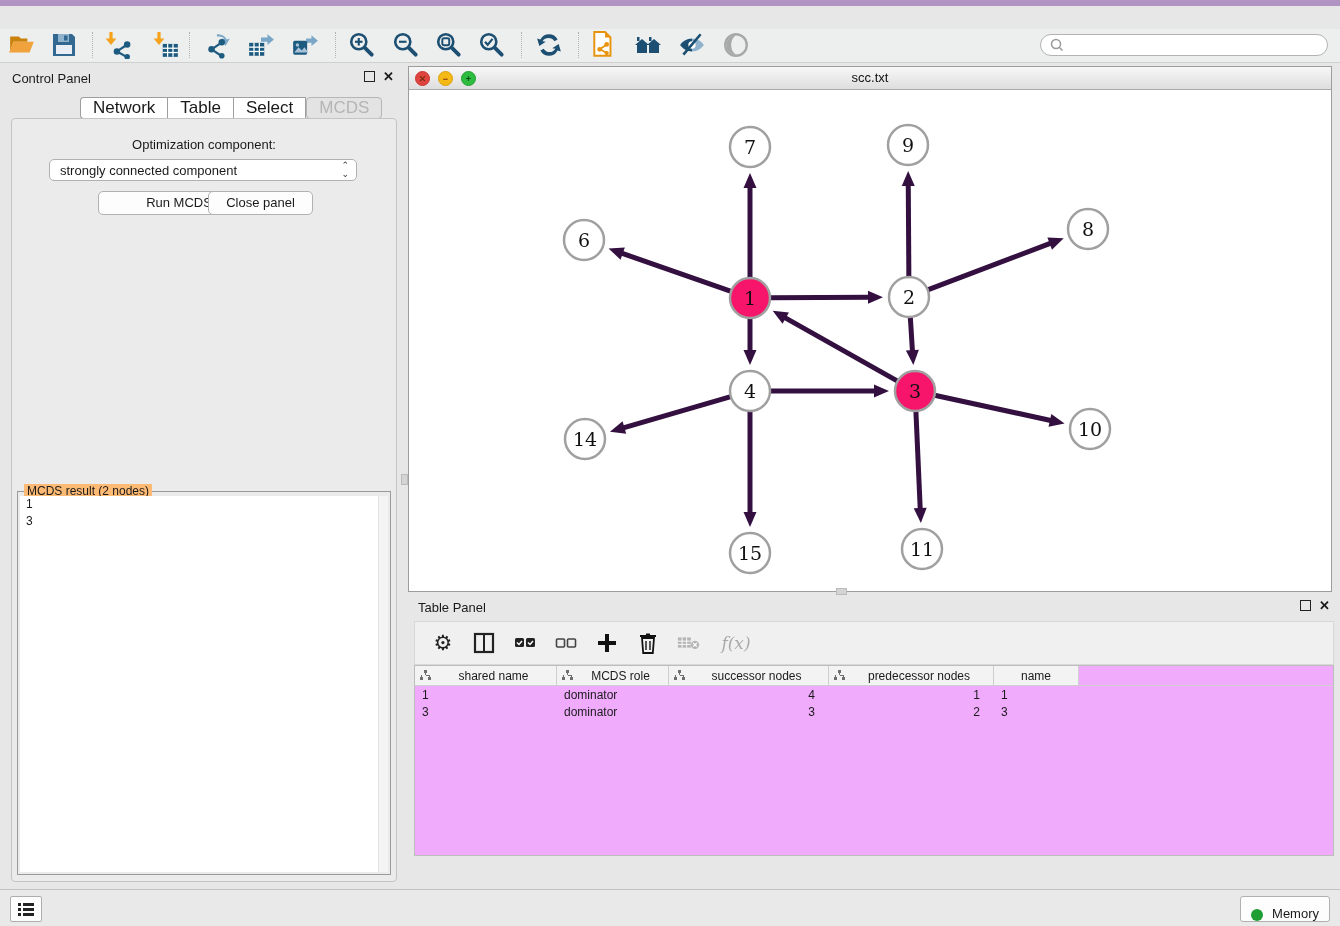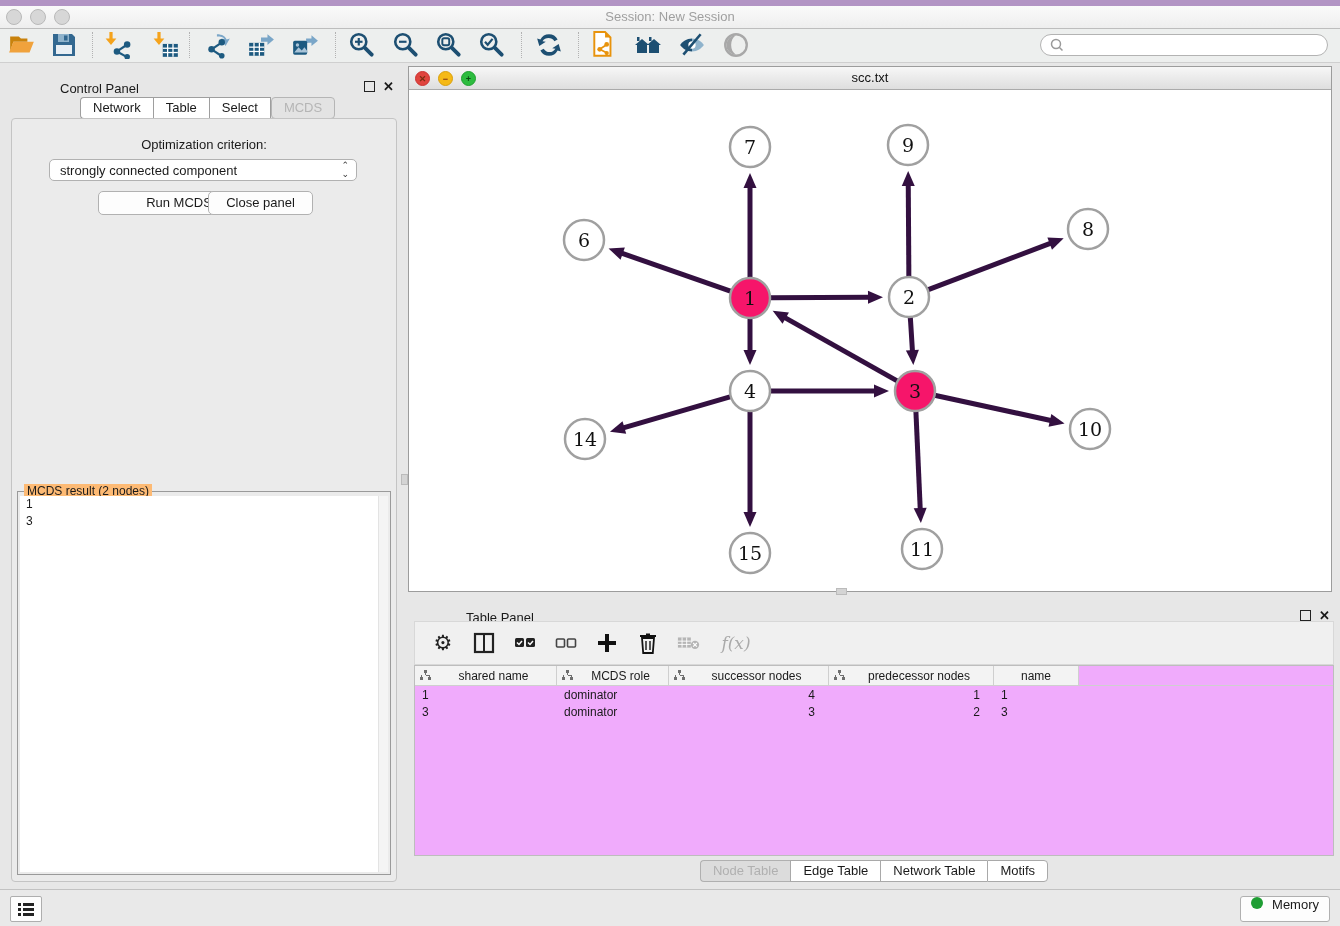--- a/index.html
+++ b/index.html
@@ -19,28 +19,28 @@
   .tbtn{position:absolute;top:1px;width:36px;height:30px;display:flex;align-items:center;
         justify-content:center;}
   .tsep{position:absolute;top:3px;height:26px;border-left:1px dotted #b2b2b2;}
   .search{position:absolute;left:1040px;top:5px;width:288px;height:22px;background:#fff;
           border:1px solid #b3b3b3;border-radius:12px;display:flex;align-items:center;
           padding:0;box-sizing:border-box;}
   .search input{border:none;outline:none;background:transparent;flex:1;font-size:12px;
           font-family:"Liberation Sans",sans-serif;}
   
   .cpanel{position:absolute;left:4px;top:66px;width:398px;height:816px;}
-  .phead{position:absolute;left:4px;top:12px;right:4px;height:22px;font-size:13px;margin-left:48px;}
+  .phead{position:absolute;left:4px;top:2px;right:4px;height:22px;font-size:13px;}
   .phead .ptitle{position:absolute;left:4px;top:3px;}
   .wbtns{position:absolute;right:4px;top:3px;display:flex;gap:8px;align-items:center;}
   .sqico{width:9px;height:9px;border:1.5px solid #222;display:inline-block;}
   .xico{font-weight:bold;font-size:13px;line-height:11px;}
   .ctabs{position:absolute;left:76px;top:31px;display:flex;}
   .ctab{height:20px;line-height:20px;padding:0 12px;background:#fff;border:1px solid #9e9e9e;
-        border-right:none;font-size:13px;cursor:default;}
+        border-right:none;font-size:17px;cursor:default;}
   .ctab:first-child{border-radius:4px 0 0 4px;}
   .ctab.sel{background:#e3e3e3;color:#b5b5b5;border:1px solid #b5b5b5;border-radius:4px;text-align:right;}
   .cinner{position:absolute;left:7px;top:52px;width:384px;height:762px;background:#ebebeb;
           border:1px solid #c4c4c4;border-radius:4px;}
   .optlabel{position:absolute;left:0;right:0;top:18px;text-align:center;font-size:13px;}
   .select{position:absolute;left:37px;top:40px;width:308px;height:22px;background:#fff;
           border:1px solid #b1b1b1;border-radius:5px;font-size:13px;line-height:22px;
           padding-left:10px;box-sizing:border-box;}
   .stepper{position:absolute;right:7px;top:1px;font-size:9px;line-height:9px;color:#333;
            text-align:center;}
@@ -88,38 +88,30 @@
   .btab:first-child{border-radius:4px 0 0 4px;}
   .btab:last-child{border-right:1px solid #a9a9a9;border-radius:0 4px 4px 0;}
   .btab.sel{background:#dcdcdc;color:#b0b0b0;border-color:#b0b0b0;}
   
   .statusbar{position:absolute;left:0;bottom:0;width:100%;height:36px;background:#e9e9e9;
              border-top:1px solid #c2c2c2;}
   .listbtn{position:absolute;left:10px;top:6px;width:30px;height:24px;background:#fdfdfd;
            border:1px solid #aeaeae;border-radius:2px;display:flex;align-items:center;
            justify-content:center;}
   .membtn{position:absolute;right:10px;top:6px;height:24px;background:#fdfdfd;
-          border:1px solid #b0b0b0;border-radius:3px;display:flex;align-items:flex-start;
+          border:1px solid #b0b0b0;border-radius:3px;display:flex;align-items:flex-end;
           gap:9px;padding:0 10px;font-size:13px;}
   .memdot{width:12px;height:12px;border-radius:50%;background:#1f9e34;}
 </style>
 </head>
 <body>
 
 <div id="app">
 
   <div class="accent"></div>
-  <div class="titlebar">
-    <div class="traffic">
-      <span class="tl"></span>
-      <span class="tl"></span>
-      <span class="tl"></span>
-    </div>
-    <div class="win-title">Session: New Session</div>
-  </div>
 
   <div class="toolbar">
     <div class="tbtn" style="left:4px">
       <svg width="28" height="28" viewBox="0 0 26 26">
           <path d="M2 5h8l2 2h6v3H5L2 19z" fill="#c9820c"></path>
           <path d="M5 10h19l-4 10H1z" fill="#f0a23c"></path>
         </svg>
     </div>
     <div class="tbtn" style="left:46px">
       <svg width="26" height="26" viewBox="0 0 26 26">
@@ -277,21 +269,21 @@
         <span class="xico">✕</span>
       </span>
     </div>
     <div class="ctabs">
       <span class="ctab">Network</span>
       <span class="ctab">Table</span>
       <span class="ctab" style="border-right:1px solid #9e9e9e;">Select</span>
       <span class="ctab sel">MCDS</span>
     </div>
     <div class="cinner">
-      <div class="optlabel">Optimization criterion:</div>
+      <div class="optlabel">Optimization component:</div>
       <div class="select">
         <span>strongly connected component</span>
         <span class="stepper">⌃<br>⌄</span>
       </div>
       <div class="btn" style="left:86px;top:72px;width:96px;padding-left:32px;">Run MCDS</div>
       <div class="btn" style="left:196px;top:72px;width:103px;">Close panel</div>
       <div class="fieldset">
         <span class="legend">MCDS result (2 nodes)</span>
         <div class="resultarea" id="result-lines">
           <div class="rscroll"></div>
@@ -499,26 +491,20 @@
           </div>
           <div class="trow">
             <div class="td" style="width: 142px; text-align: left; padding: 0px 0px 0px 7px;">3</div>
             <div class="td" style="width: 112px; text-align: left; padding: 0px 0px 0px 7px;">dominator</div>
             <div class="td" style="width: 160px; text-align: right; padding: 0px 14px 0px 0px;">3</div>
             <div class="td" style="width: 165px; text-align: right; padding: 0px 14px 0px 0px;">2</div>
             <div class="td" style="width: 85px; text-align: left; padding: 0px 0px 0px 7px;">3</div>
           </div>
         </div>
     </div>
-    <div class="btabs">
-      <span class="btab sel">Node Table</span>
-      <span class="btab">Edge Table</span>
-      <span class="btab">Network Table</span>
-      <span class="btab">Motifs</span>
-    </div>
   </div>
 
   <div class="statusbar">
     <div class="listbtn">
       <svg width="18" height="16" viewBox="0 0 18 16">
           <g fill="#222">
             <rect x="1" y="2" width="3" height="3"></rect>
             <rect x="6" y="2" width="11" height="3"></rect>
             <rect x="1" y="7" width="3" height="3"></rect>
             <rect x="6" y="7" width="11" height="3"></rect>

